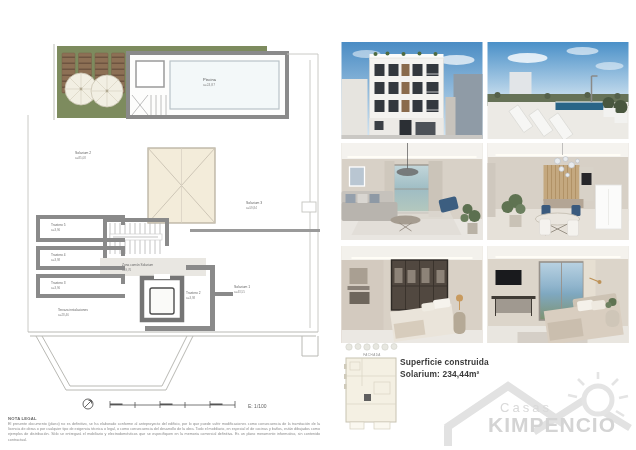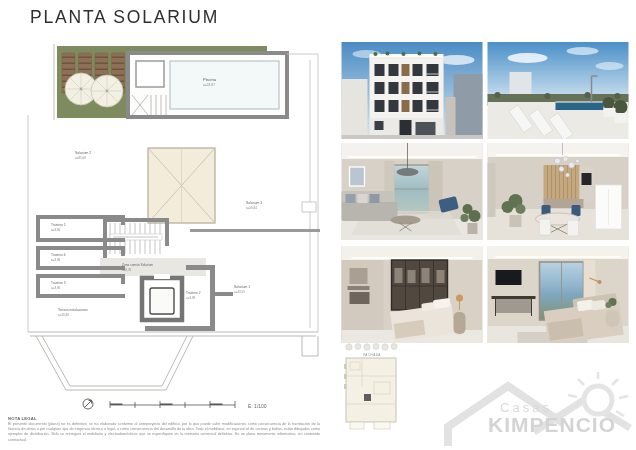--- a/index.html
+++ b/index.html
@@ -18,21 +18,20 @@
   .legal h6{margin:0 0 1px 0;font-size:4.2px;color:#666;letter-spacing:.2px;}
   .legal p{margin:0;font-size:3.7px;line-height:1.4;text-align:justify;}
   .logo-svg{position:absolute;left:438px;top:366px;}
   svg text{font-family:"Liberation Sans", sans-serif;}
 </style>
 </head>
 <body>
 
 <div class="page">
 
-  <div class="title">PLANTA SOLARIUM</div>
 
   <svg class="plan-svg" width="310" height="378" viewBox="0 0 310 378">
     <defs>
       <pattern id="slat" width="4" height="6" patternUnits="userSpaceOnUse">
         <rect width="4" height="6" fill="#8d7055"></rect>
         <rect y="4.5" width="4" height="1.5" fill="#6e5440"></rect>
       </pattern>
     </defs>
 
     <rect x="39" y="6" width="210" height="12" fill="#7d8b5e"></rect>
@@ -455,20 +454,24 @@
         <rect x="0" y="32" width="2.5" height="5"></rect>
       <rect x="0" y="42" width="2.5" height="5"></rect>
     </g>
     <rect x="20" y="52" width="7" height="7" fill="#5f5f5f"></rect>
     <g fill="#faf8f0" stroke="#d5d0bf" stroke-width="0.7">
       <rect x="6" y="80" width="14" height="7"></rect>
         <rect x="30" y="80" width="16" height="7"></rect>
     </g>
   </svg>
 
+  <div class="summary">
+    <div>Superficie construida</div>
+    <div>Solarium: 234,44m²</div>
+  </div>
 
   <div class="legal">
     <h6>NOTA LEGAL</h6>
     <p>El presente documento (plano) no es definitivo, se ha elaborado conforme al anteproyecto del edificio, por lo que puede sufrir modificaciones como consecuencia de la tramitación de la licencia de obras o por cualquier tipo de exigencia técnica o legal, o como consecuencia del desarrollo de la obra. Todo el mobiliario, en especial el de cocinas y baños, están dibujados como ejemplos de distribución. Sólo se entregará el mobiliario y electrodomésticos que se especifiquen en la memoria comercial definitiva. Es un plano meramente informativo, sin contenido contractual.</p>
   </div>
 
   <svg class="logo-svg" width="198" height="84" viewBox="0 0 198 84">
     <g stroke="#e2e2e2" fill="none">
       <polyline points="8,62 70,20 126,58" stroke-width="8"></polyline>
       <line x1="10" y1="60" x2="10" y2="80" stroke-width="8"></line>

